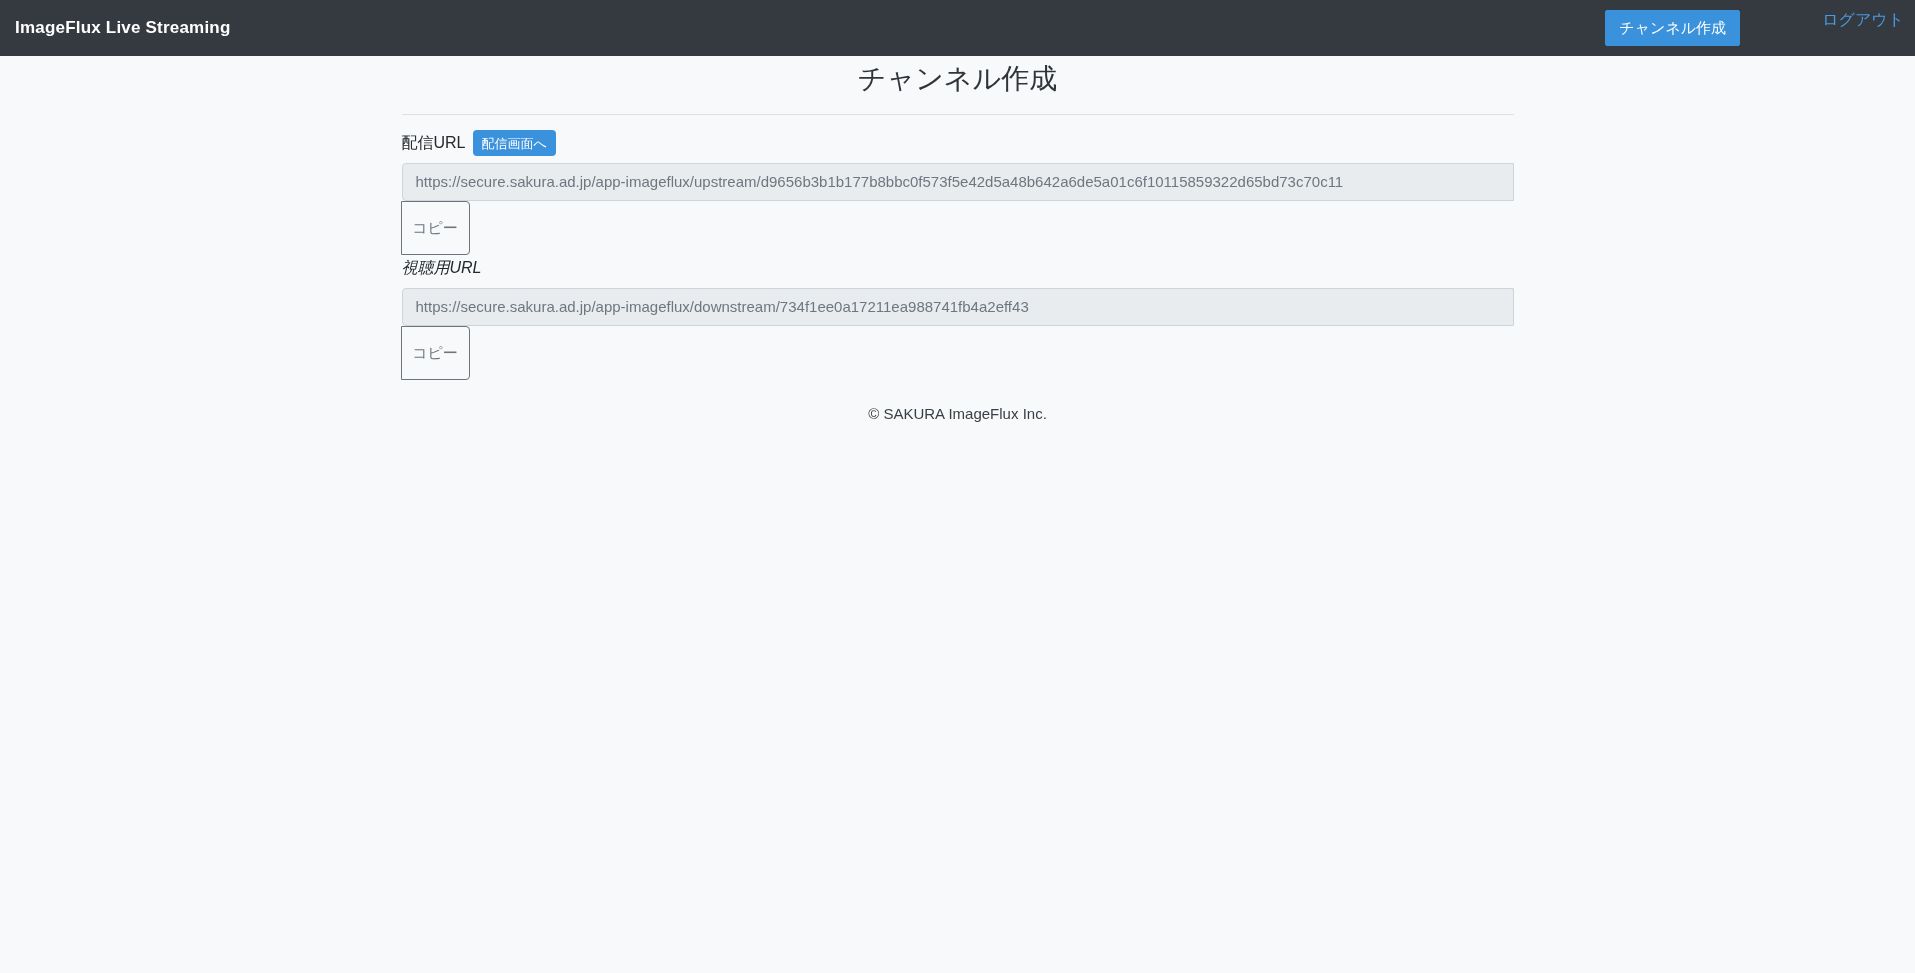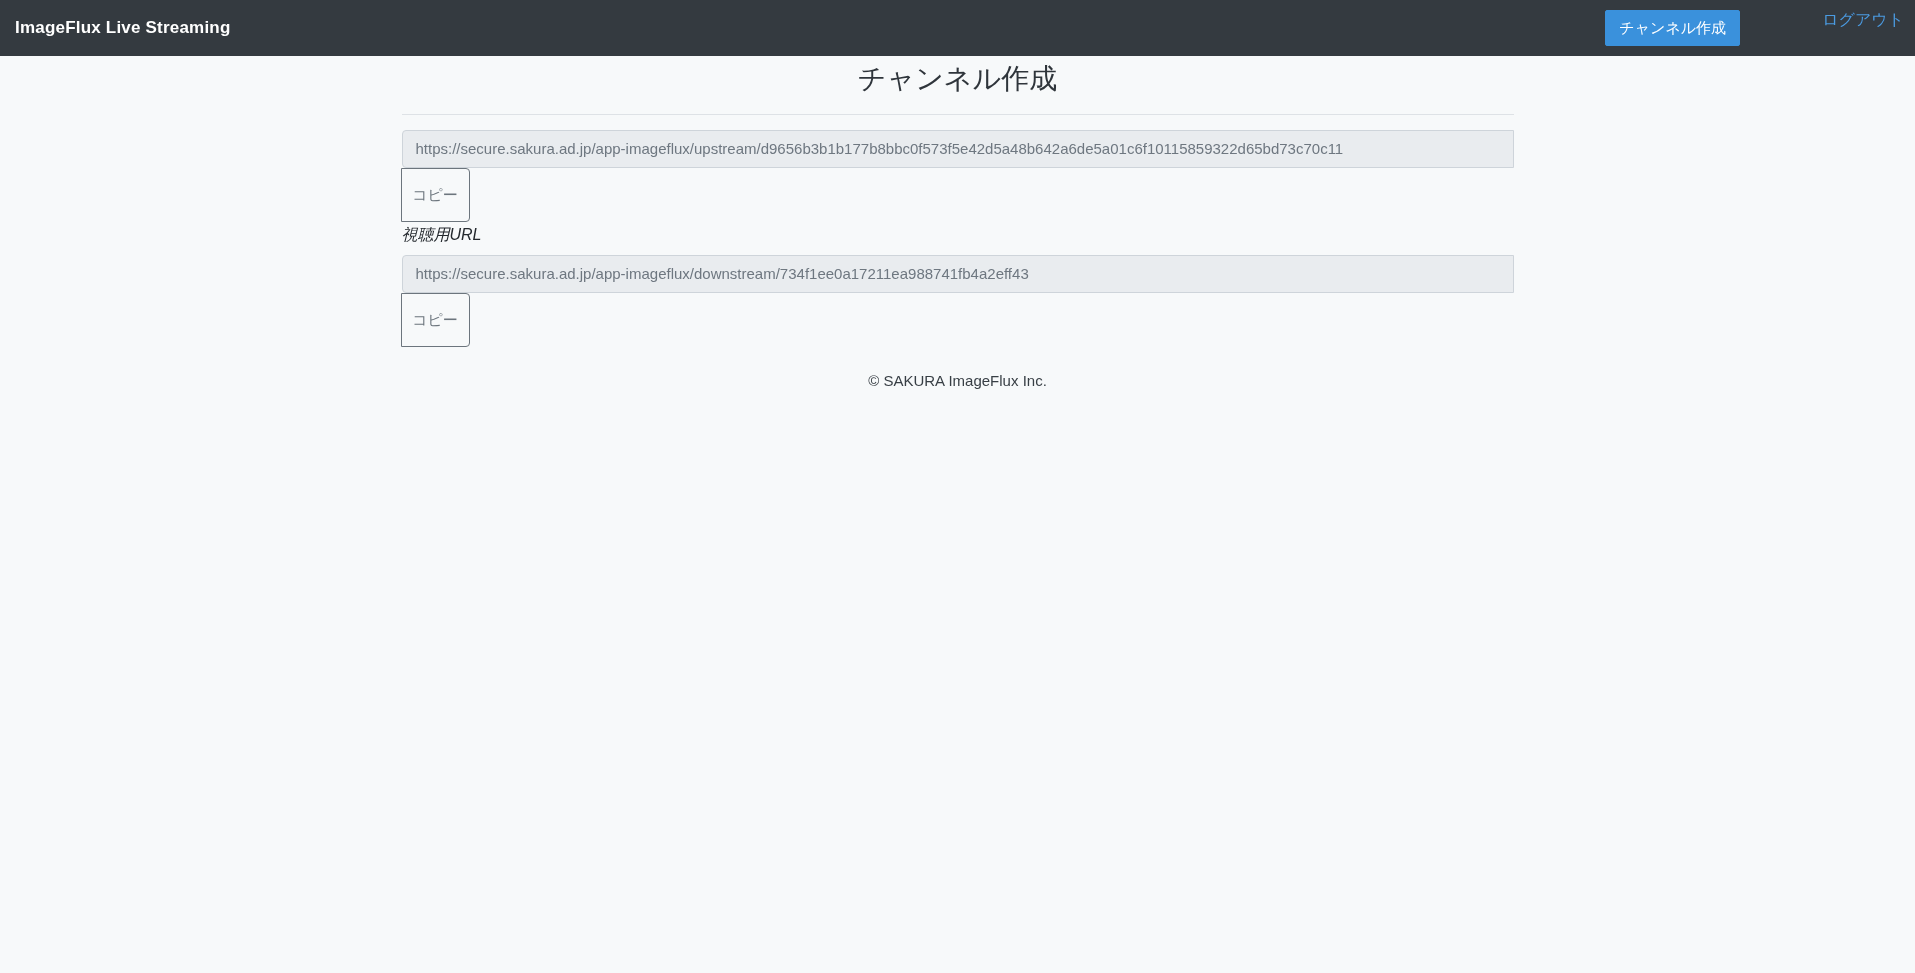--- a/index.html
+++ b/index.html
@@ -149,20 +149,24 @@
     <button type="button" class="btn-create">チャンネル作成</button>
     <a href="#" class="logout-link">ログアウト</a>
   </div>
 </header>
 
 <main class="main">
   <h1 class="page-title">チャンネル作成</h1>
 
   <hr class="divider">
 
+  <div class="label-row">
+    <span>配信URL</span>
+    <a href="#" class="badge-link">配信画面へ</a>
+  </div>
 
   <div class="input-group">
     <input type="text" class="url-input" readonly="" value="https://secure.sakura.ad.jp/app-imageflux/upstream/d9656b3b1b177b8bbc0f573f5e42d5a48b642a6de5a01c6f10115859322d65bd73c70c11" style="">
     <button type="button" class="copy-btn">コピー</button>
   </div>
 
   <div class="label-plain">視聴用URL</div>
 
   <div class="input-group">
     <input type="text" class="url-input" readonly="" value="https://secure.sakura.ad.jp/app-imageflux/downstream/734f1ee0a17211ea988741fb4a2eff43" style="">

